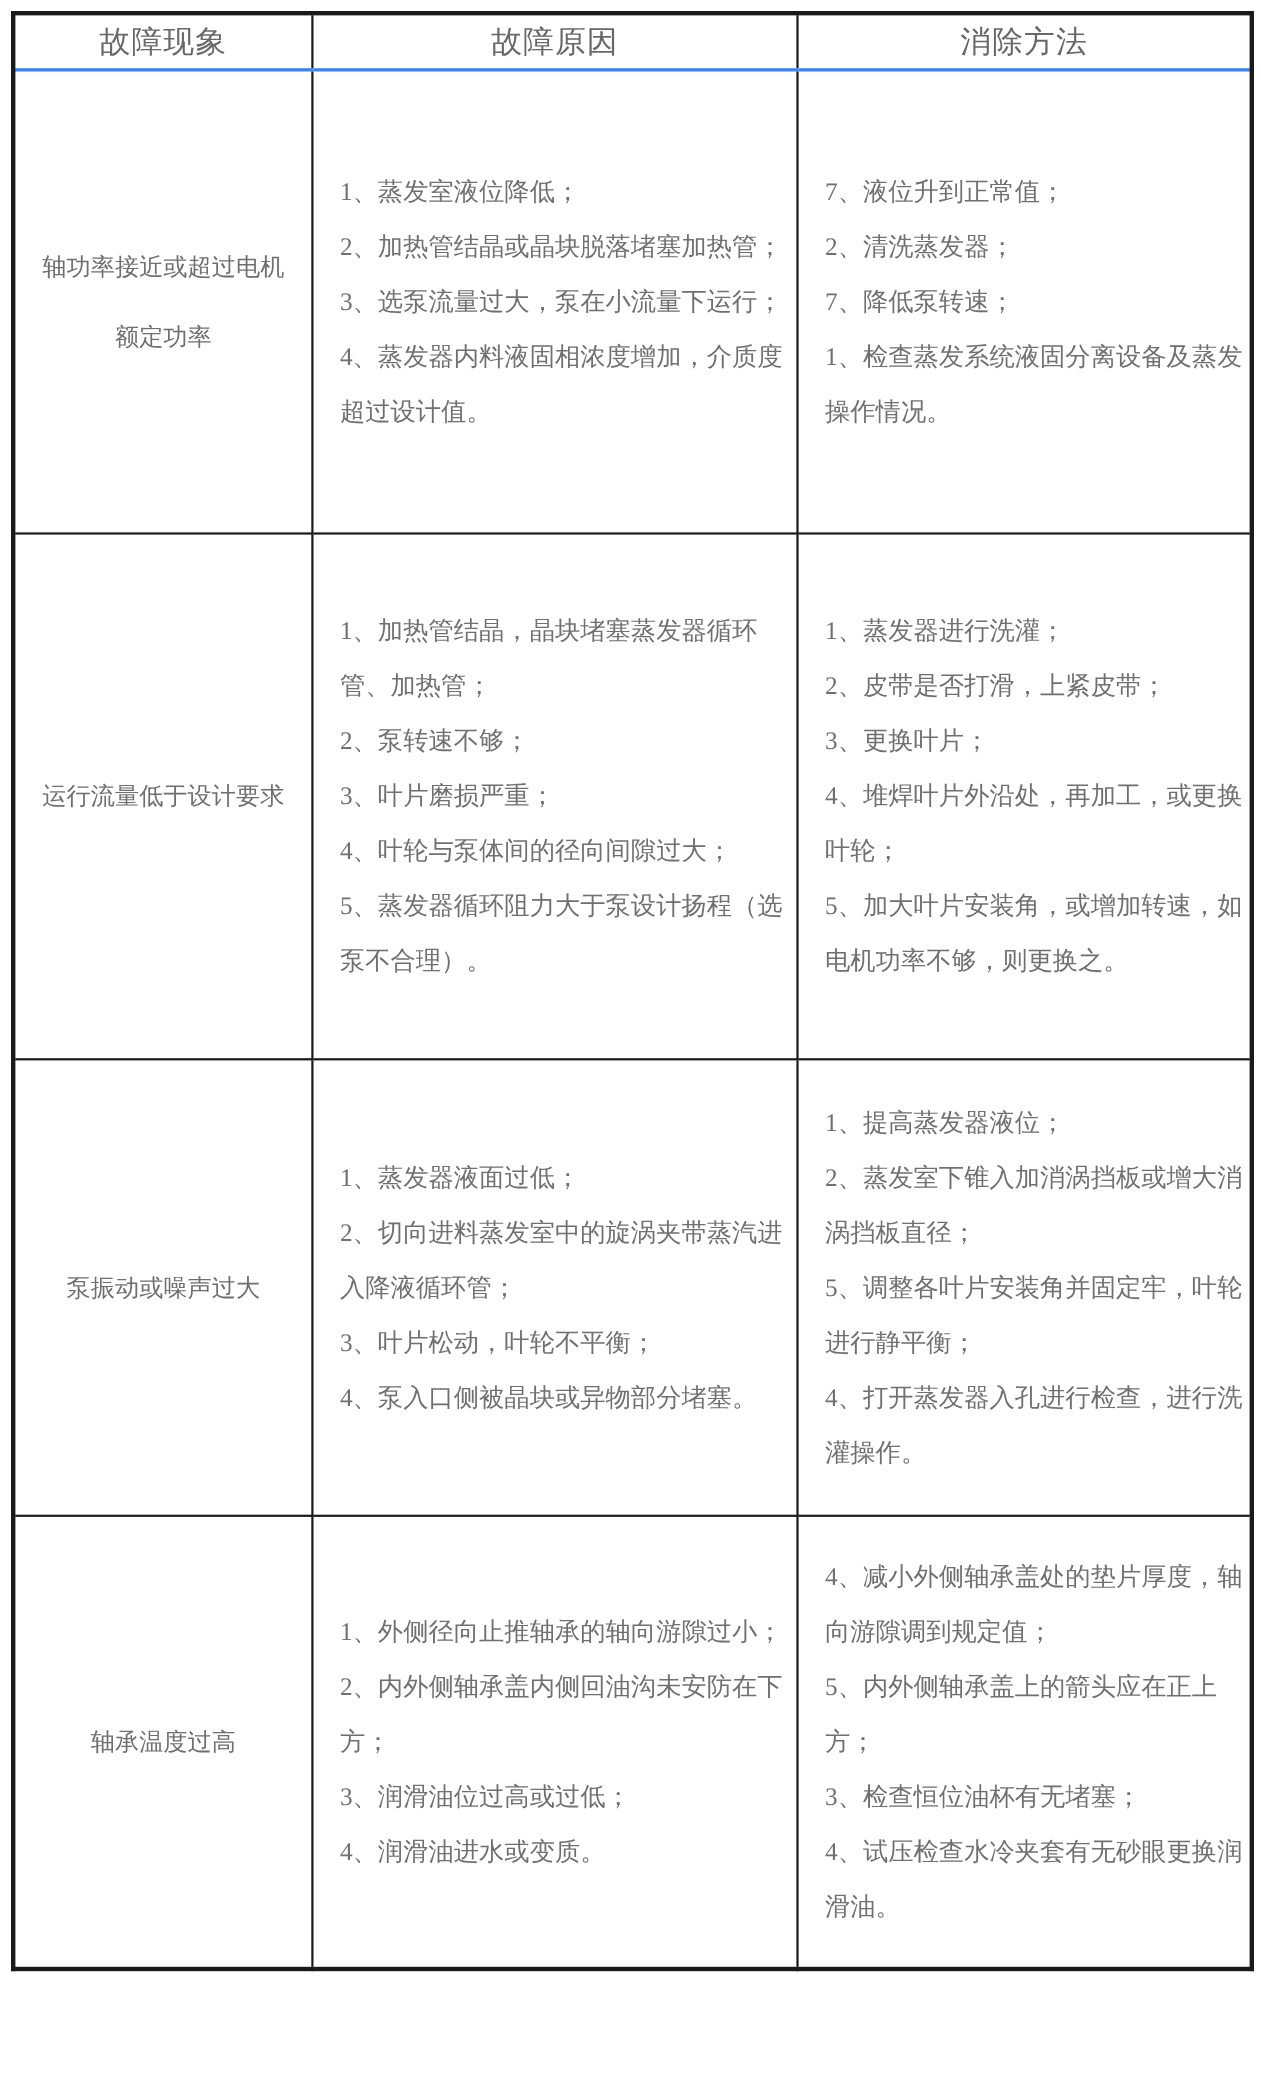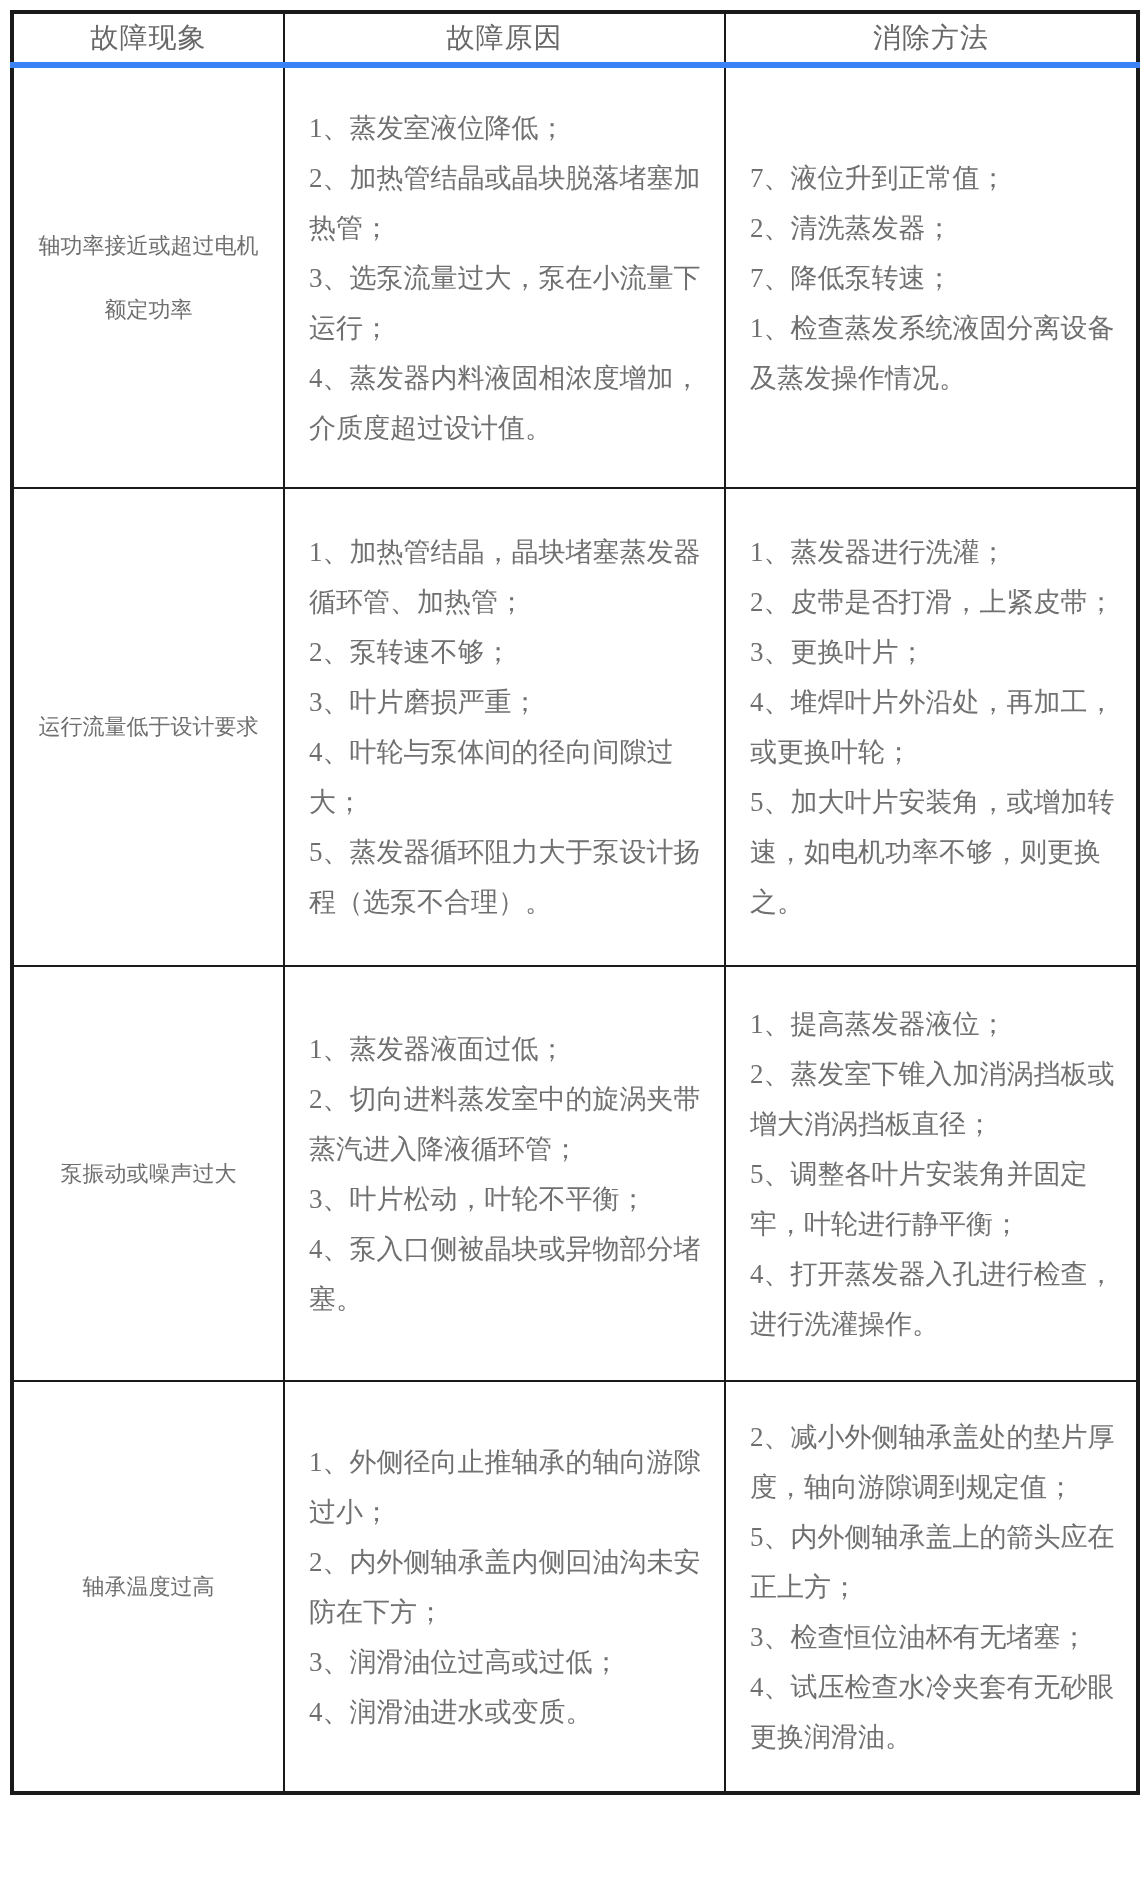--- a/index.html
+++ b/index.html
@@ -25,42 +25,42 @@
     table-layout: fixed;
     border: 4px solid #1a1a1a;
   }
   table.fault-table th,
   table.fault-table td {
     border: 2px solid #1a1a1a;
     vertical-align: middle;
     font-weight: normal;
   }
   table.fault-table thead th {
-    border-bottom: 6px solid #3b82f6;
+    border-bottom: 3px solid #3b82f6;
   }
   col.c-phen { width: 272px; }
   col.c-cause { width: 441px; }
   col.c-sol { width: 413px; }
 
   th.hdr {
     height: 46px;
     font-size: 28px;
     text-align: center;
     color: #686868;
     letter-spacing: 1px;
   }
   td.cell-phenomenon {
     text-align: center;
     font-size: 22px;
     line-height: 64px;
     padding: 0 20px;
     color: #6f6f6f;
   }
   td.cell-causes, td.cell-solutions {
-    font-size: 27px;
+    font-size: 23px;
     line-height: 50px;
     padding: 10px 6px 10px 24px;
     text-align: left;
     color: #707070;
   }
   td.cell-causes p, td.cell-solutions p {
     margin: 0;
   }
   tr.r0 td { height: 399px; }
   tr.r1 td { height: 456px; }
@@ -147,21 +147,21 @@
         <td class="cell-phenomenon">
           <span>轴承温度过高</span>
         </td>
         <td class="cell-causes">
           <p>1、外侧径向止推轴承的轴向游隙过小；</p>
           <p>2、内外侧轴承盖内侧回油沟未安防在下方；</p>
           <p>3、润滑油位过高或过低；</p>
           <p>4、润滑油进水或变质。</p>
         </td>
         <td class="cell-solutions">
-          <p>2、减小外侧轴承盖处的垫片厚度，轴向游隙调到规定值；</p>
+          <p>4、减小外侧轴承盖处的垫片厚度，轴向游隙调到规定值；</p>
           <p>5、内外侧轴承盖上的箭头应在正上方；</p>
           <p>3、检查恒位油杯有无堵塞；</p>
           <p>4、试压检查水冷夹套有无砂眼更换润滑油。</p>
         </td>
       </tr>
     </tbody>
   </table>
 </div>
 
 </body></html>

